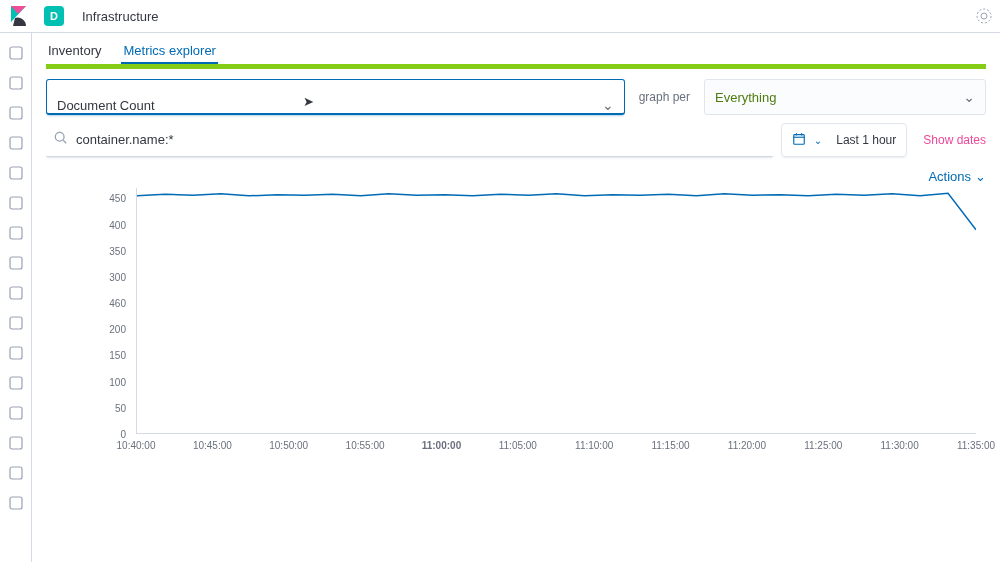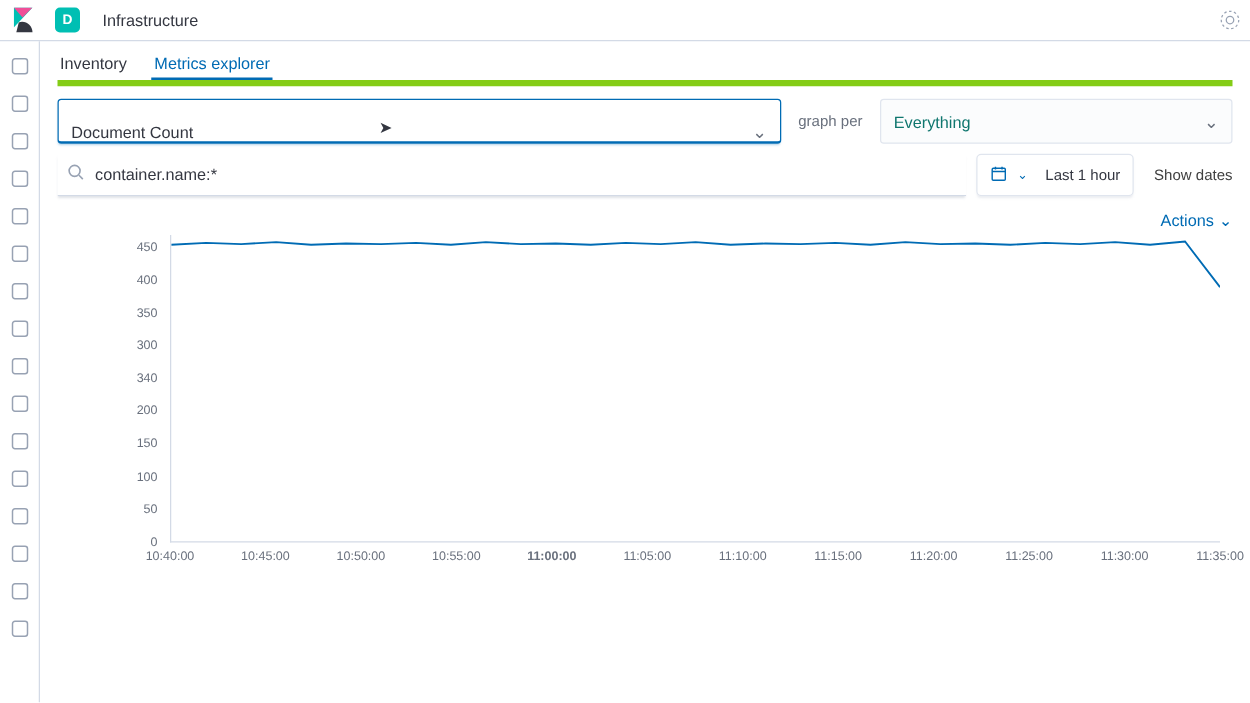--- a/index.html
+++ b/index.html
@@ -19,32 +19,32 @@
 .tabs { display: flex; gap: 18px; border-bottom: 5px solid #84cc16; height: 36px; }
 .tab { padding: 10px 2px 0 2px; font-size: 13px; color: #343741; cursor: pointer; }
 .tab.active { color: #006bb4; border-bottom: 2px solid #006bb4; font-weight: 500; }
 
 .row1 { display: flex; align-items: center; margin-top: 10px; gap: 8px; }
 .metric-select { flex: 1; border: 1px solid #006bb4; border-bottom: 2px solid #006bb4; box-shadow: 0 2px 2px -1px rgba(0,107,180,0.3); height: 36px; display: flex; align-items: flex-end; padding: 0 10px; position: relative; border-radius: 3px; }
 .metric-select .text { font-size: 13px; color: #343741; }
 .metric-select .chev { position: absolute; right: 10px; color: #69707d; }
 .graph-per-label { font-size: 12px; color: #69707d; margin: 0 6px; white-space: nowrap; }
 .group-select { width: 282px; height: 36px; border: 1px solid #e0e5ee; background: #fbfcfd; border-radius: 3px; display: flex; align-items: center; padding: 0 10px; position: relative; }
-.group-select .text { color: #0f766e; font-size: 13px; }
+.group-select .text { color: #4d7c0f; font-size: 13px; }
 .group-select .chev { position: absolute; right: 10px; color: #69707d; }
 
 .row2 { display: flex; align-items: center; margin-top: 8px; gap: 8px; }
 .search-box { flex: 1; height: 34px; border-bottom: 1px solid #d3dae6; box-shadow: 0 2px 2px -1px rgba(152,162,179,0.3); display: flex; align-items: center; padding: 0 8px; gap: 8px; border-radius: 3px 3px 0 0; background: #fff; }
 .search-box .icon { color: #98a2b3; }
 .search-box input { border: none; outline: none; font-size: 13px; color: #343741; flex: 1; background: transparent; }
 .date-picker { height: 34px; border: 1px solid #e0e5ee; border-radius: 4px; display: flex; align-items: center; padding: 0 10px; gap: 8px; box-shadow: 0 2px 2px -1px rgba(152,162,179,0.2); }
 .date-picker .cal { color: #006bb4; }
 .date-picker .chev { color: #006bb4; font-size: 10px; }
 .date-picker .text { font-size: 12px; color: #343741; margin-left: 6px; }
-.show-dates { color: #404040; font-size: 12px; cursor: pointer; margin-left: 8px; }
+.show-dates { color: #ec4899; font-size: 12px; cursor: pointer; margin-left: 8px; }
 .refresh-btn { background: #006bb4; color: #fff; height: 34px; border: none; border-radius: 4px; padding: 0 14px; display: flex; align-items: center; gap: 6px; font-size: 13px; cursor: pointer; }
 
 .actions-row { display: flex; justify-content: flex-end; margin-top: 12px; }
 .actions-link { color: #006bb4; font-size: 13px; cursor: pointer; display: flex; align-items: center; gap: 4px; }
 
 .chart-area { flex: 1; position: relative; margin-top: 4px; }
 .chart { position: absolute; inset: 0; }
 .y-axis { position: absolute; left: 0; top: 0; height: 246px; width: 90px; }
 .y-tick { position: absolute; right: 10px; font-size: 10px; color: #69707d; text-align: right; width: 40px; transform: translateY(-50%); }
 .x-axis { position: absolute; left: 90px; right: 10px; top: 246px; height: 20px; }
@@ -210,21 +210,21 @@
     </div>
 
     <div class="chart-area">
       <div class="chart">
         <div class="y-axis" id="y-axis">
             <div class="y-tick" style="top: 246px;">0</div>
             <div class="y-tick" style="top: 219.83px;">50</div>
             <div class="y-tick" style="top: 193.66px;">100</div>
             <div class="y-tick" style="top: 167.489px;">150</div>
             <div class="y-tick" style="top: 141.319px;">200</div>
-            <div class="y-tick" style="top: 115.149px;">340</div>
+            <div class="y-tick" style="top: 115.149px;">460</div>
             <div class="y-tick" style="top: 88.9787px;">300</div>
             <div class="y-tick" style="top: 62.8085px;">350</div>
             <div class="y-tick" style="top: 36.6383px;">400</div>
             <div class="y-tick" style="top: 10.4681px;">450</div>
           </div>
         <div class="plot">
           <svg id="plot-svg" viewBox="0 0 854 246" preserveAspectRatio="none">
               <polyline points="0,7.851063829787222 28.466666666666665,6.2808510638298 56.93333333333333,7.3276595744681 85.4,5.757446808510622 113.86666666666666,7.851063829787222 142.33333333333331,6.804255319148922 170.8,7.3276595744681 199.26666666666668,6.2808510638298 227.73333333333332,7.851063829787222 256.2,5.757446808510622 284.66666666666663,7.3276595744681 313.1333333333333,6.804255319148922 341.6,7.851063829787222 370.06666666666666,6.2808510638298 398.53333333333336,7.3276595744681 427,5.757446808510622 455.46666666666664,7.851063829787222 483.93333333333334,6.804255319148922 512.4,7.3276595744681 540.8666666666667,6.2808510638298 569.3333333333333,7.851063829787222 597.8,5.757446808510622 626.2666666666667,7.3276595744681 654.7333333333333,6.804255319148922 683.2,7.851063829787222 711.6666666666667,6.2808510638298 740.1333333333333,7.3276595744681 768.6,5.757446808510622 797.0666666666667,7.851063829787222 825.5333333333333,5.2340425531915 854,41.87234042553192" fill="none" stroke="#006bb4" stroke-width="1.5"></polyline>
             </svg>
         </div>

